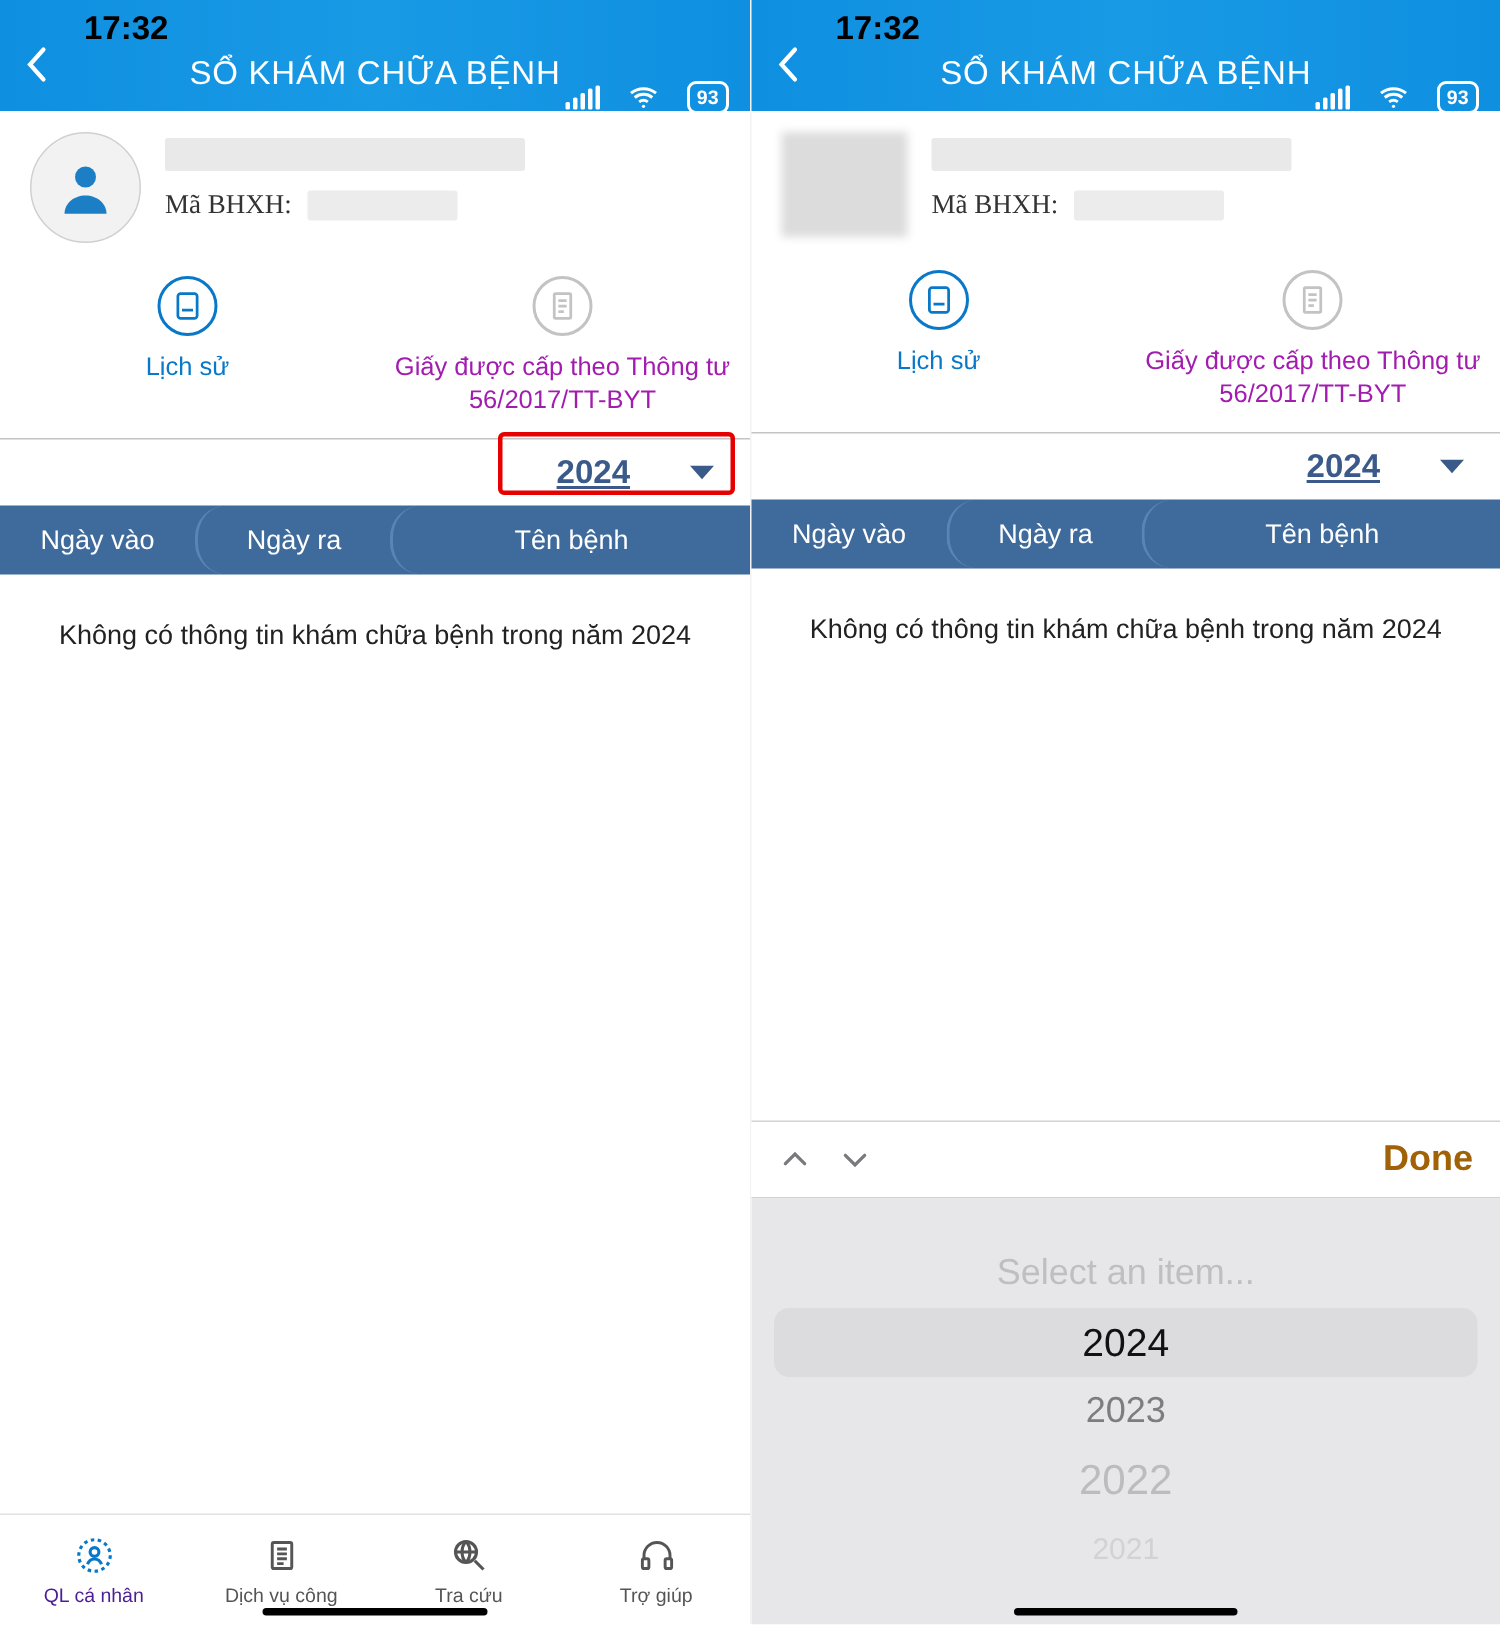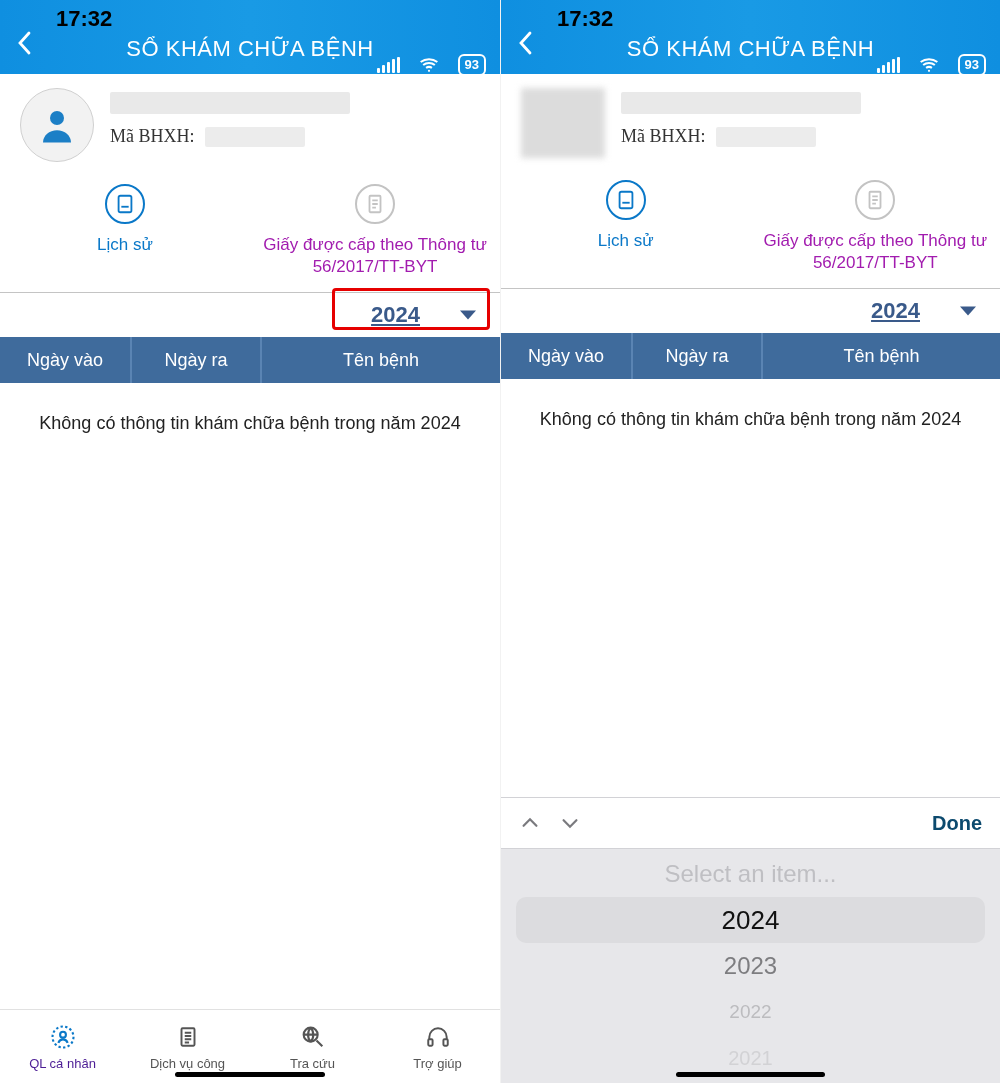--- a/index.html
+++ b/index.html
@@ -43,43 +43,43 @@
   .divider { height:1px; background:#c4c4c4; }
 
   
   .year-row { display:flex; justify-content:flex-end; align-items:center; height:44px; padding:0 24px; position:relative; }
   .year { color:#3a5a8a; font-size:22px; font-weight:700; text-decoration:underline; margin-right:56px; cursor:pointer; }
   .caret { position:absolute; right:24px; top:50%; transform:translateY(-50%); width:0;height:0;border-left:8px solid transparent;border-right:8px solid transparent;border-top:9px solid #3a5a8a; }
   .highlight { position:absolute; border:3px solid #e60000; border-radius:4px; }
 
   
   .thead { display:flex; background:#3f6b9c; color:#fff; height:46px; align-items:stretch; font-size:18px; }
-  .th { border-left:2px solid #5a84b3; display:flex; align-items:center; justify-content:center; }
+  .th { border-left:2px solid #5a84b3; display:flex; align-items:center; justify-content:center;border-radius:21px; }
   .th:first-child{ border-left:none; }
   .th1{width:130px} .th2{width:130px} .th3{flex:1}
 
   .empty { text-align:center; color:#222; font-size:18px; padding:30px 12px; }
 
   
   .bottom-nav { position:absolute; left:0; right:0; bottom:0; height:74px; display:flex; border-top:1px solid #e1e1e1; background:#fff; }
   .nav-item { flex:1; display:flex; flex-direction:column; align-items:center; justify-content:center; gap:4px; font-size:13px; color:#555; }
   .nav-item.active { color:#4c1d95; }
   .nav-icon { width:30px; height:30px; display:flex; align-items:center; justify-content:center; }
   .underline-dark { position:absolute; bottom:6px; left:35%; width:30%; height:5px; background:#000; border-radius:3px; }
 
   
   .picker { position:absolute; left:0; right:0; bottom:0; background:#fff; }
   .picker-toolbar { display:flex; align-items:center; justify-content:space-between; height:52px; padding:0 18px; border-top:1px solid #d2d2d6; border-bottom:1px solid #d2d2d6; background:#fff; }
   .arrow-set { display:flex; gap:18px; color:#7a7a7e; }
-  .done { color:#0c4a6e; font-size:20px; font-weight:600; }
-  .picker-body { background:#e7e7ea; height:234px; position:relative; display:flex; flex-direction:column; align-items:center; justify-content:center; overflow:hidden; }
+  .done { color:#a16207; font-size:24px; font-weight:600; }
+  .picker-body { background:#e7e7ea; height:284px; position:relative; display:flex; flex-direction:column; align-items:center; justify-content:center; overflow:hidden; }
   .pick-row { height:46px; display:flex; align-items:center; justify-content:center; width:100%; font-size:24px; color:#7d7d80; }
   .pick-row.placeholder { color:#bfbfc3; font-size:24px; }
   .pick-row.selected { background:#dcdcdf; border-radius:10px; width:94%; color:#111; font-size:26px; font-weight:500; }
-  .pick-row.faded { color:#bcbcbf; font-size:19px; }
+  .pick-row.faded { color:#bcbcbf; font-size:28px; }
   .pick-row.vfaded { color:#d2d2d5; font-size:20px; }
   .picker .home-ind { position:absolute; bottom:6px; left:35%; width:30%; height:5px; background:#000; border-radius:3px; }
 </style>
 </head>
 <body>
 
 <div class="wrap">
 
   <div class="pane">
     <div class="header">

